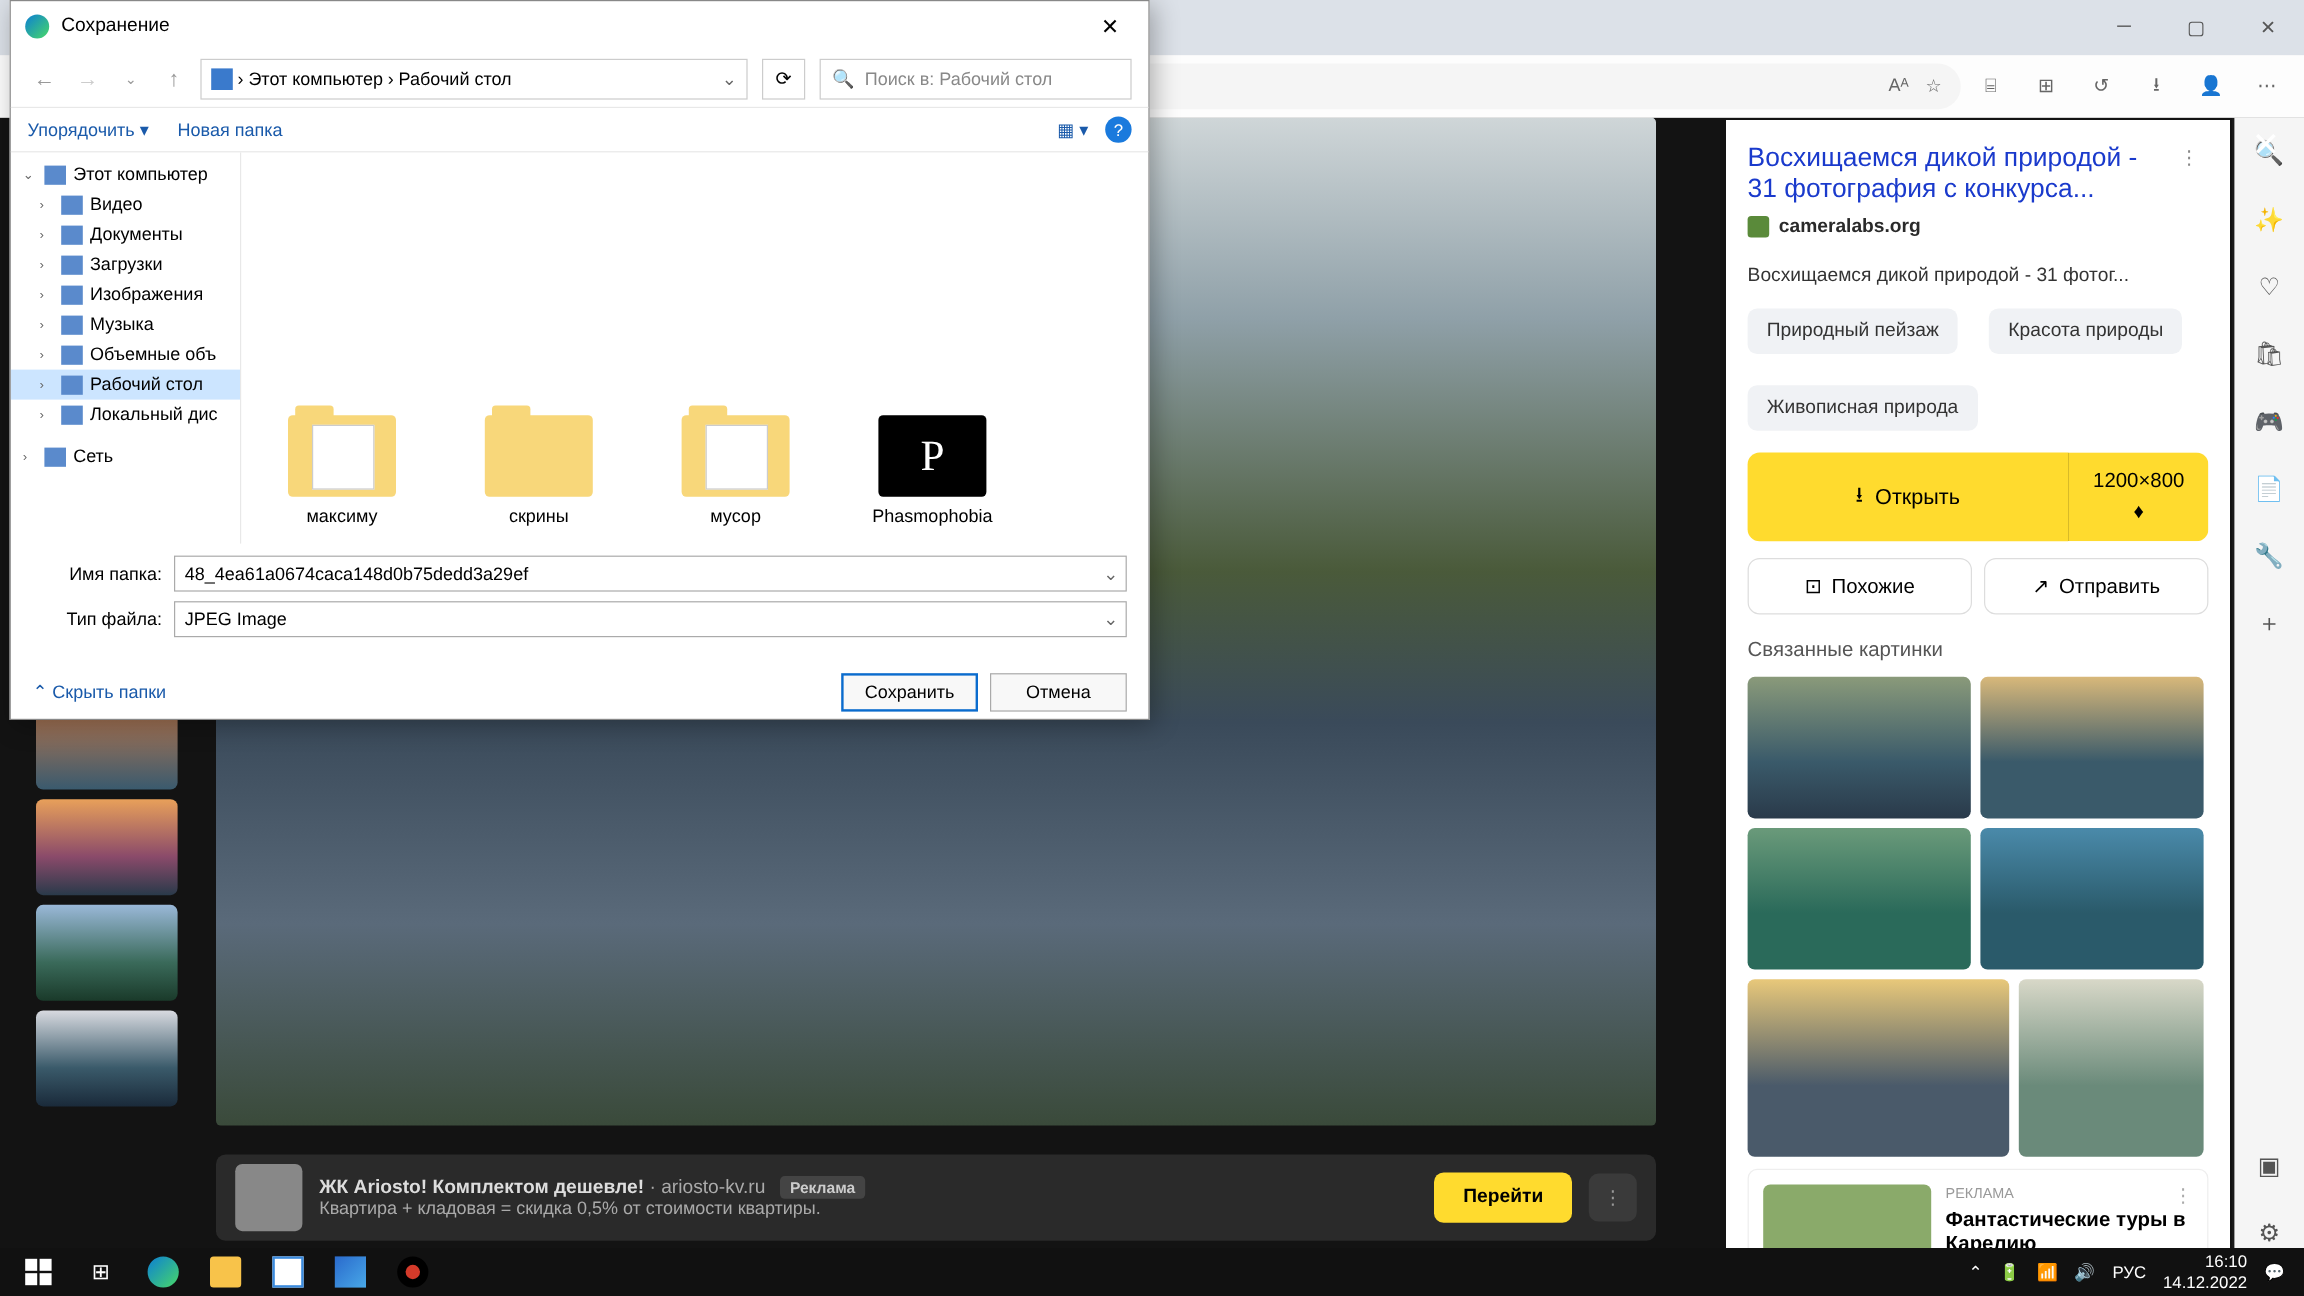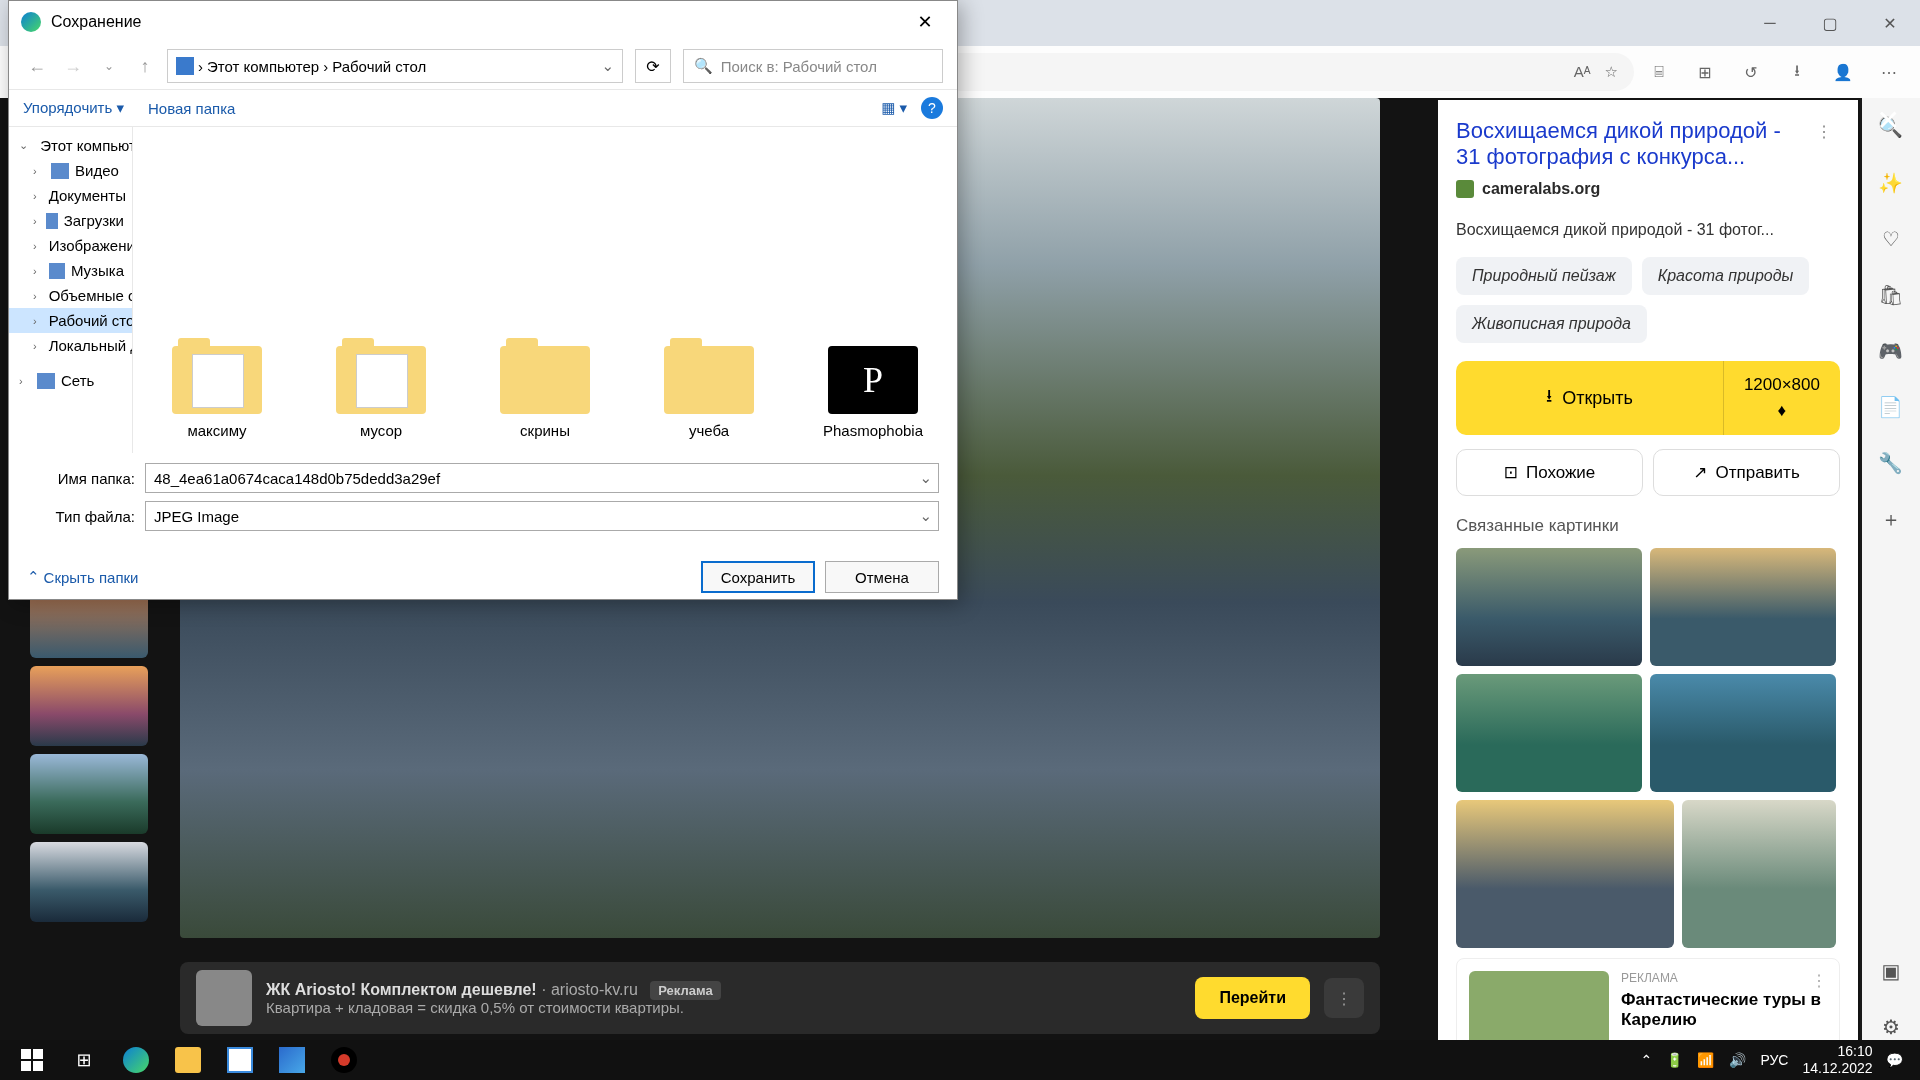--- a/index.html
+++ b/index.html
@@ -41,21 +41,21 @@
 .ad-btn { background: #ffdb2e; color: #000; padding: 12px 24px; border-radius: 8px; font-weight: 600; font-size: 16px; }
 .ad-more { width: 40px; height: 40px; background: #3a3a3a; border-radius: 8px; color: #999; display: flex; align-items: center; justify-content: center; }
 
 
 .info-panel { position: absolute; top: 100px; right: 62px; width: 420px; bottom: 40px; background: #fff; overflow-y: auto; padding: 18px; }
 .close-panel { position: absolute; top: 104px; right: 20px; color: #fff; font-size: 28px; z-index: 20; }
 .panel-title { font-size: 22px; color: #1a3acc; font-weight: 500; margin-bottom: 10px; }
 .panel-src { font-size: 16px; color: #2a2a2a; display: flex; align-items: center; gap: 8px; margin-bottom: 23px; }
 .panel-src .ico { width: 18px; height: 18px; background: #5a8a3a; border-radius: 3px; }
 .panel-desc { font-size: 16px; color: #333; margin-bottom: 18px; }
-.chips { display: flex; flex-wrap: wrap; gap: 10px; margin-bottom: 18px; font-style: italic; }
+.chips { display: flex; flex-wrap: wrap; gap: 26px; margin-bottom: 18px; }
 .chip { background: #f0f2f5; padding: 10px 16px; border-radius: 8px; font-size: 16px; color: #333; }
 .panel-btns { display: flex; gap: 0; margin-bottom: 14px; }
 .open-btn { flex: 1; background: #ffdb2e; padding: 14px; border-radius: 10px; font-size: 18px; display: flex; align-items: center; justify-content: center; gap: 10px; font-weight: 500; }
 .size-btn { background: #ffdb2e; padding: 14px 20px; border-radius: 10px; font-size: 17px; margin-left: 0; display: flex; align-items: center; gap: 6px; }
 .sec-btns { display: flex; gap: 10px; margin-bottom: 20px; }
 .sec-btn { flex: 1; border: 1px solid #ddd; padding: 12px; border-radius: 10px; font-size: 17px; display: flex; align-items: center; justify-content: center; gap: 8px; }
 .related-title { font-size: 17px; color: #555; margin-bottom: 12px; }
 .related-grid { display: flex; flex-wrap: wrap; gap: 8px; }
 .rel-thumb { width: 186px; height: 118px; border-radius: 6px; background: linear-gradient(180deg, #8a9a7a 0%, #3a5a6a 60%, #2a3a4a 100%); }
 .rel-thumb.r2 { background: linear-gradient(180deg, #d8b87a 0%, #3a5a6a 60%); }
@@ -351,23 +351,22 @@
         </div>
       <div style="height:10px"></div>
       <div class="tree-item root">
           <span class="expand">›</span>
           <span class="ico" style="background:#5a8acc"></span>
           <span>Сеть</span>
         </div>
     </div>
     <div class="dlg-files">
       <div class="file-item"><div class="folder-ico has-doc"></div><span>максиму</span></div>
+      <div class="file-item"><div class="folder-ico"></div><span>скрины</span></div>
       <div class="file-item"><div class="folder-ico has-doc"></div><span>мусор</span></div>
-      <div class="file-item"><div class="folder-ico"></div><span>скрины</span></div>
-      <div class="file-item"><div class="folder-ico"></div><span>учеба</span></div>
       <div class="file-item"><div class="folder-ico phasmo"></div><span>Phasmophobia</span></div>
     </div>
   </div>
   <div class="dlg-fields">
     <div class="field-row">
       <div class="field-label">Имя папка:</div>
       <div class="field-input">
           <span>48_4ea61a0674caca148d0b75dedd3a29ef</span>
           <span class="dd">⌄</span>
         </div>

